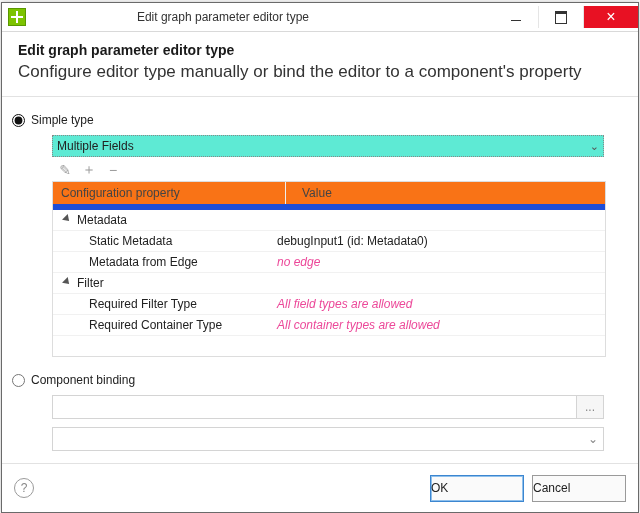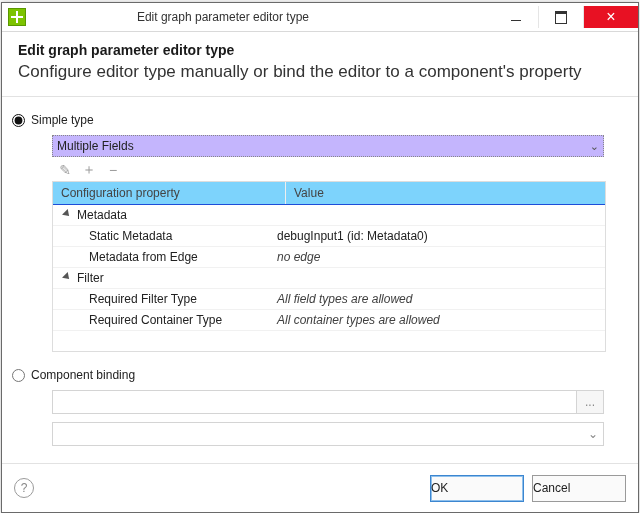--- a/index.html
+++ b/index.html
@@ -15,39 +15,39 @@
   .win-btn.close { width:54px; height:22px; background:#e81123; color:#fff; font-size:16px; font-weight:normal; }
   .win-btn.min span { display:inline-block; width:10px; border-bottom:1.5px solid #333; margin-top:6px;}
   .win-btn.max span { display:inline-block; width:10px; height:9px; border:1.5px solid #333; border-top-width:3px;}
   .header { padding:10px 16px 14px 16px; background:#fff; border-bottom:1px solid #e2e2e2;}
   .header h1 { margin:0 0 4px 0; font-size:14px; font-weight:700; color:#1a1a1a;}
   .header p { margin:0; font-size:17px; color:#333; }
   .body { flex:1; padding:16px 16px 0 8px; overflow:hidden;}
   .radio-line { display:flex; align-items:center; margin-bottom:8px; }
   input[type=radio]{ margin:0 6px 0 2px; accent-color:#111;}
   .select-row { margin:0 0 6px 42px; }
-  .combo { width:552px; height:22px; border:1px dotted #888; background:#c4b5fd; display:flex; align-items:center; padding:0 4px; box-sizing:border-box; justify-content:space-between;}
+  .combo { width:552px; height:22px; border:1px dotted #888; background:#5eead4; display:flex; align-items:center; padding:0 4px; box-sizing:border-box; justify-content:space-between;}
   .chev { font-size:11px; color:#555;}
   .toolbar { margin:4px 0 4px 48px; display:flex; gap:10px; align-items:center; color:#9a9a9a; font-size:14px;}
   .toolbar .ic { width:14px; height:14px; display:inline-flex; align-items:center; justify-content:center; }
   .tree-table { margin-left:42px; width:552px; border:1px solid #ddd; }
-  .tt-head { display:flex; background:#7dd3fc; border-bottom:1px solid #1d4ed8;}
+  .tt-head { display:flex; background:#f97316; border-bottom:6px solid #1d4ed8;gap:8px;}
   .tt-head .col { padding:4px 8px; color:#444; font-size:12px;}
   .col1 { width:216px; border-right:1px solid #eee;}
   .col2 { flex:1; }
   .tt-row { display:flex; border-bottom:1px solid #f1f1f1; min-height:20px;}
   .tt-row:last-of-type{border-bottom:none;}
   .tt-row .c1 { width:216px; padding:3px 4px 3px 8px; box-sizing:border-box; display:flex; align-items:center;}
   .tt-row .c2 { flex:1; padding:3px 8px; box-sizing:border-box;}
   .tt-row.blank .c1, .tt-row.blank .c2 {min-height:18px;}
   .tri { display:inline-block; width:0; height:0; margin-right:6px; margin-left:4px; }
   .tri.open { border-left:5px solid transparent; border-top:5px solid #555; border-right:5px solid transparent; transform:translateY(-1px) rotate(-45deg); transform-origin:center; width:0; height:0; }
   .tri.open { border:none; width:0; height:0; border-left:4px solid transparent; border-right:4px solid transparent; border-top:6px solid #555; margin-right:6px; margin-left:2px;}
   .indent { display:inline-block; width:28px;}
-  .ital { font-style:italic; color:#404040;}
+  .ital { font-style:italic; color:#ec4899;}
   .cb-section { margin-top:16px; }
   .cb-rows { margin:8px 0 0 42px; width:552px; display:flex; flex-direction:column; gap:8px;}
   .cb-field { height:22px; border:1px solid #d4d4d4; background:#fff; display:flex; align-items:center; justify-content:flex-end;}
   .cb-field.disabled { background:#fff; color:#bbb;}
   .ellips-btn { width:26px; height:22px; border-left:1px solid #d4d4d4; display:flex; align-items:center; justify-content:center; color:#888; background:#f6f6f6;}
   .dd-btn { width:20px; height:22px; display:flex; align-items:center; justify-content:center; color:#888;}
   .footer { height:48px; border-top:1px solid #e2e2e2; display:flex; align-items:center; justify-content:space-between; padding:0 12px;}
   .help { width:18px; height:18px; border:1.5px solid #9a9a9a; border-radius:50%; display:flex; align-items:center; justify-content:center; color:#888; font-size:12px;}
   .btns { display:flex; gap:8px;}
   .btn { width:92px; height:25px; border:1px solid #9a9a9a; background:#fafafa; display:flex; align-items:center; font-size:12px; color:#222;}

